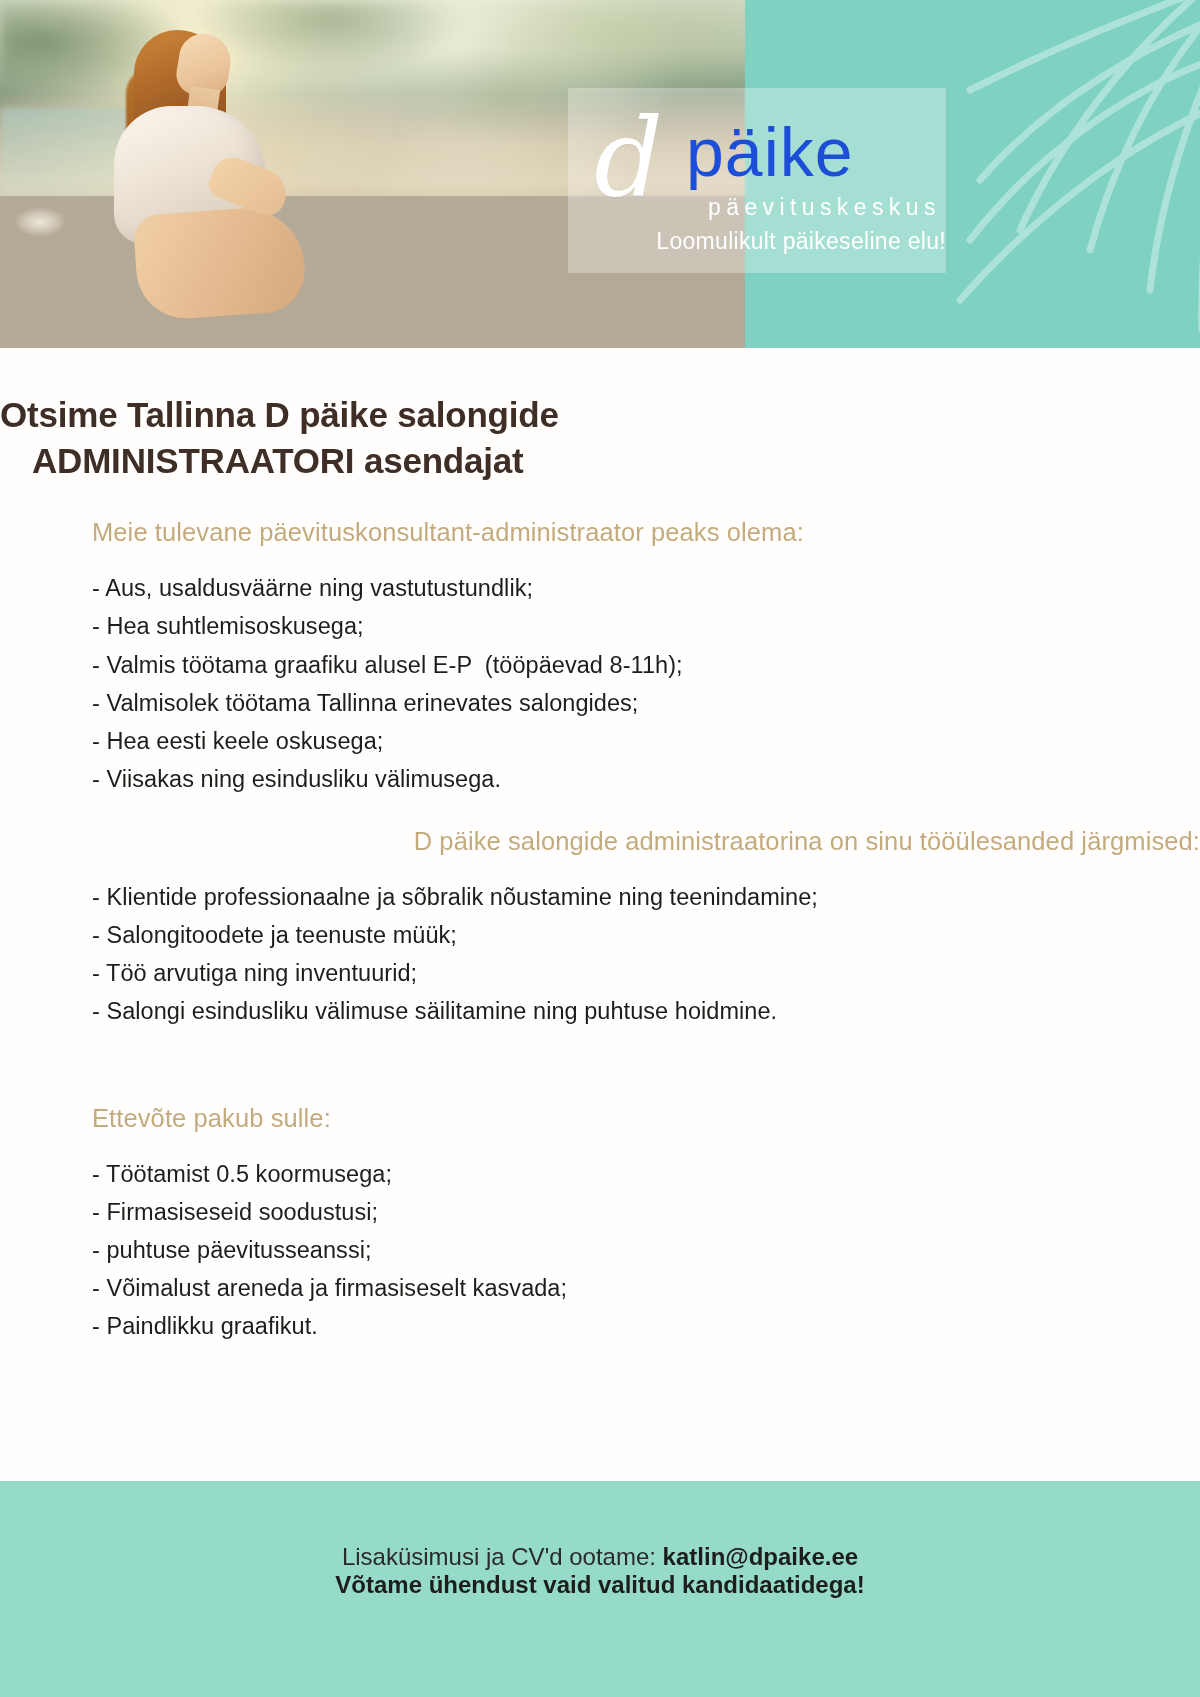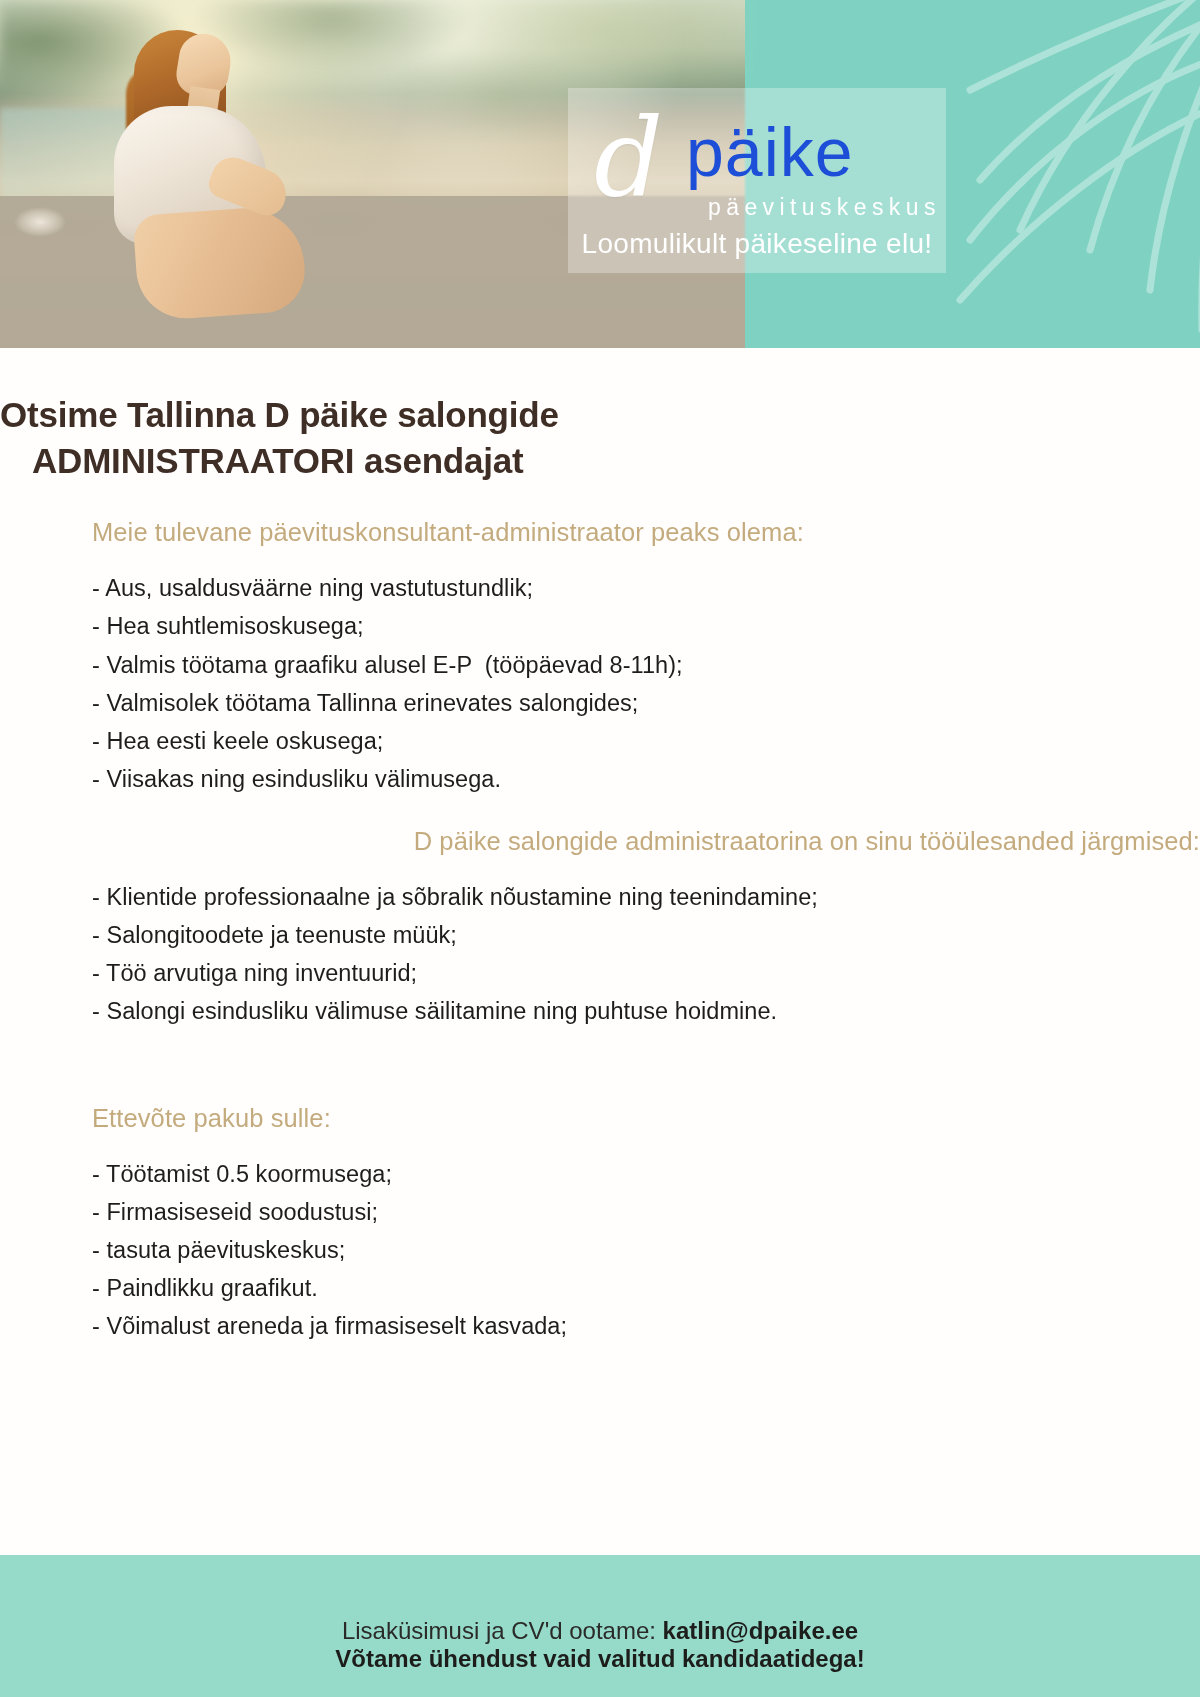--- a/index.html
+++ b/index.html
@@ -128,23 +128,23 @@
     position:absolute; left:92px; top:20px;
     font-family:"Liberation Sans", sans-serif;
     font-size:68px; font-weight:300; color:#1d4ed8; letter-spacing:1px; line-height:1;
   }
   .logo-sub {
     position:absolute; left:114px; top:96px;
     font-family:"Liberation Sans", sans-serif;
     font-size:23px; font-weight:300; color:#ffffff; letter-spacing:5.4px;
   }
   .logo-tagline {
-    position:absolute; left:0; right:0; top:140px; text-align:center;
-    font-family:"Liberation Sans", sans-serif;
-    font-size:28px; font-weight:300; color:#ffffff; letter-spacing:.3px;
+    position:absolute; left:0; right:0; top:140px; text-align:right;
+    font-family:"Liberation Sans", sans-serif;
+    font-size:23px; font-weight:300; color:#ffffff; letter-spacing:.3px;
   }
 
   
   .body-wrap { position:relative; padding:0; }
   .headline {
     margin-top:44px; 
     font-size:35px; font-weight:bold; color:#3f2e26;
     line-height:1.32; letter-spacing:-.2px;
   }
   .headline .l2 { display:block;padding-left:32px; }
@@ -160,21 +160,21 @@
   ul.items { list-style:none; }
   ul.items li {
     font-size:23.5px; color:#1d1d1b; font-weight:400;
     line-height:1.62; letter-spacing:.05px; white-space:pre;
   }
 
   .gap-block { height:74px; }
 
   
   .footer {
-    position:absolute; left:0; bottom:0; width:1200px; height:142px;
+    position:absolute; left:0; bottom:0; width:1200px; height:216px;
     background:#96dbca;
   }
   .footer-inner { padding-top:62px; text-align:center; }
   .f-line1 { font-size:24px; color:#2a2a28; }
   .f-line1 .mail { font-weight:bold; color:#1d1d1b; }
   .f-line2 { font-size:24px; font-weight:bold; color:#1d1d1b; }
 </style>
 </head>
 <body>
 
@@ -253,23 +253,23 @@
         </ul>
       </div>
 
       <div class="gap-block"></div>
 
       <div>
         <div class="sec-head">Ettevõte pakub sulle:</div>
         <ul class="items">
           <li>- Töötamist 0.5 koormusega;</li>
           <li>- Firmasiseseid soodustusi;</li>
-          <li>- tasuta päevituskeskus;</li>
+          <li>- puhtuse päevitusseanssi;</li>
+          <li>- Võimalust areneda ja firmasiseselt kasvada;</li>
           <li>- Paindlikku graafikut.</li>
-          <li>- Võimalust areneda ja firmasiseselt kasvada;</li>
         </ul>
       </div>
 
     </div>
   </div>
 
   <div class="footer">
     <div class="footer-inner">
       <div class="f-line1">
         <span>Lisaküsimusi ja CV'd ootame: </span><a class="mail" href="#" style="text-decoration:none;color:#1d1d1b;">katlin@dpaike.ee</a>

